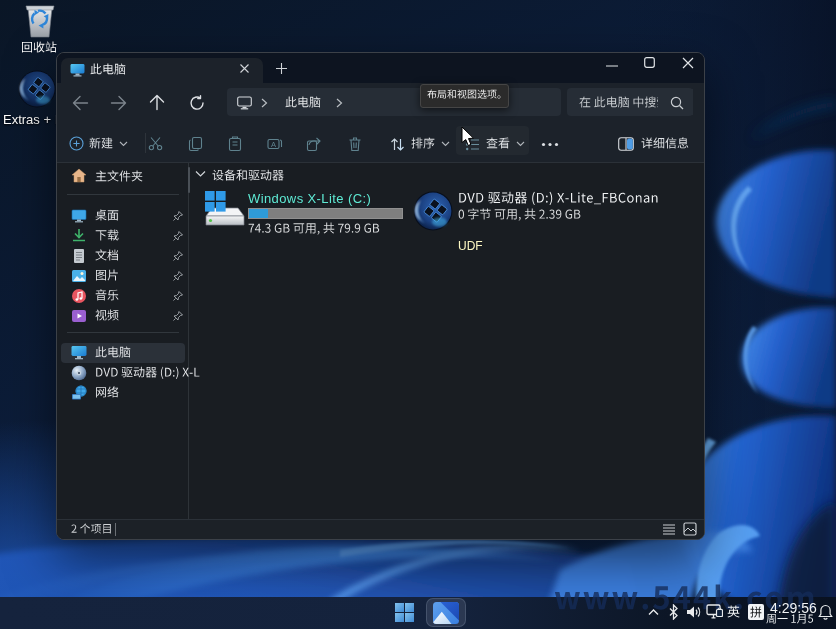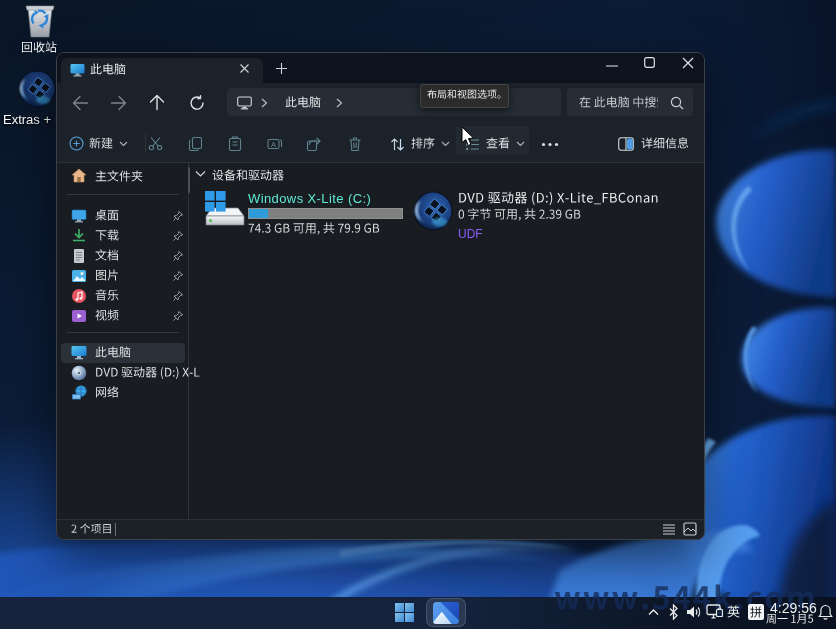--- a/index.html
+++ b/index.html
@@ -476,21 +476,21 @@
 <div style="position:absolute;left:401px;top:138px;width:201px;height:15px">
       <svg width="201" height="15" viewBox="0 -11.44 201 15" style="position:absolute;left:0;top:0;overflow:visible;">
         <path d="M1.3 0H3.7C6.6 0 8.2 -1.8 8.2 -4.8C8.2 -7.8 6.6 -9.5 3.7 -9.5H1.3ZM2.5 -1V-8.6H3.6C5.8 -8.6 6.9 -7.2 6.9 -4.8C6.9 -2.4 5.8 -1 3.6 -1Z M12.3 0H13.7L16.8 -9.5H15.5L14 -4.4C13.7 -3.2 13.5 -2.3 13.1 -1.2H13C12.7 -2.3 12.4 -3.2 12.1 -4.4L10.6 -9.5H9.3Z M18.4 0H20.9C23.7 0 25.3 -1.8 25.3 -4.8C25.3 -7.8 23.7 -9.5 20.8 -9.5H18.4ZM19.6 -1V-8.6H20.7C23 -8.6 24.1 -7.2 24.1 -4.8C24.1 -2.4 23 -1 20.7 -1Z M30.1 -1.9 30.3 -1.1C31.2 -1.4 32.4 -1.7 33.6 -2L33.5 -2.8C32.2 -2.5 31 -2.1 30.1 -1.9ZM41.9 -10.2H35.6V0.5H42.2V-0.4H36.5V-9.3H41.9ZM31 -8.5C30.9 -7.1 30.8 -5.2 30.6 -4H34.1C34 -1.4 33.7 -0.3 33.5 -0C33.4 0.1 33.2 0.1 33 0.1C32.8 0.1 32.2 0.1 31.5 0.1C31.7 0.3 31.8 0.6 31.8 0.9C32.4 0.9 33 0.9 33.4 0.9C33.7 0.9 34 0.8 34.2 0.5C34.6 0.1 34.8 -1.1 35 -4.4C35 -4.6 35 -4.8 35 -4.8L34.2 -4.8H34C34.2 -6.2 34.4 -8.6 34.5 -10.4L33.6 -10.3H30.6V-9.5H33.6C33.5 -7.9 33.3 -6.1 33.1 -4.8H31.5C31.7 -5.9 31.8 -7.3 31.9 -8.5ZM40.5 -8.5C40.2 -7.6 39.9 -6.7 39.5 -5.8C38.9 -6.6 38.3 -7.4 37.7 -8.2L37 -7.7C37.6 -6.9 38.4 -5.9 39 -4.9C38.4 -3.6 37.6 -2.5 36.8 -1.6C37.1 -1.5 37.4 -1.2 37.6 -1C38.3 -1.8 39 -2.9 39.6 -4C40.2 -3 40.7 -2.1 41.1 -1.3L41.8 -1.9C41.5 -2.7 40.8 -3.8 40 -4.9C40.6 -6 41 -7.1 41.4 -8.3Z M44.2 -9.9V-9H49.2V-9.9ZM51.5 -10.7C51.5 -9.8 51.5 -8.8 51.5 -7.9H49.6V-7H51.4C51.3 -4 50.8 -1.3 49 0.3C49.2 0.5 49.6 0.8 49.7 1C51.7 -0.8 52.2 -3.8 52.4 -7H54.3C54.2 -2.4 54 -0.6 53.7 -0.2C53.5 -0.1 53.4 -0.1 53.2 -0.1C52.9 -0.1 52.2 -0.1 51.5 -0.1C51.6 0.2 51.7 0.6 51.8 0.8C52.5 0.9 53.2 0.9 53.6 0.8C54 0.8 54.3 0.7 54.5 0.4C55 -0.2 55.1 -2.1 55.3 -7.4C55.3 -7.6 55.3 -7.9 55.3 -7.9H52.4C52.5 -8.8 52.5 -9.8 52.5 -10.7ZM44.2 -0.6 44.2 -0.6V-0.6C44.5 -0.7 45 -0.9 48.6 -1.7L48.8 -0.8L49.7 -1.1C49.4 -2 48.8 -3.6 48.4 -4.7L47.5 -4.5C47.8 -3.9 48.1 -3.2 48.3 -2.5L45.2 -1.9C45.7 -3 46.2 -4.5 46.5 -5.9H49.4V-6.8H43.7V-5.9H45.5C45.2 -4.3 44.6 -2.8 44.5 -2.4C44.2 -1.9 44.1 -1.5 43.9 -1.5C44 -1.2 44.1 -0.8 44.2 -0.6Z M58.9 -9.5H61.1V-7.7H58.9ZM64.5 -9.5H66.8V-7.7H64.5ZM64.4 -6.3C64.9 -6.1 65.6 -5.8 66 -5.5H62.3C62.5 -5.9 62.8 -6.3 63 -6.7L62.1 -6.9V-10.3H58V-6.8H62C61.8 -6.4 61.5 -5.9 61.1 -5.5H57.1V-4.6H60.2C59.4 -3.8 58.2 -3.1 56.8 -2.6C57 -2.4 57.2 -2.1 57.3 -1.8L58 -2.1V1H58.9V0.7H61.1V1H62.1V-3H59.6C60.3 -3.5 61 -4 61.5 -4.6H63.9C64.5 -4 65.2 -3.4 66 -3H63.6V1H64.5V0.7H66.8V1H67.8V-2.1L68.4 -1.9C68.5 -2.2 68.8 -2.5 69 -2.7C67.6 -3 66.1 -3.7 65.2 -4.6H68.7V-5.5H66.4L66.8 -5.8C66.4 -6.2 65.5 -6.6 64.9 -6.8ZM63.6 -10.3V-6.8H67.8V-10.3ZM58.9 -0.2V-2.1H61.1V-0.2ZM64.5 -0.2V-2.1H66.8V-0.2Z M76.1 2.5 76.8 2.2C75.7 0.4 75.2 -1.8 75.2 -4C75.2 -6.2 75.7 -8.4 76.8 -10.3L76.1 -10.6C74.9 -8.7 74.2 -6.6 74.2 -4C74.2 -1.5 74.9 0.6 76.1 2.5Z M79 0H81.5C84.3 0 85.9 -1.8 85.9 -4.8C85.9 -7.8 84.3 -9.5 81.4 -9.5H79ZM80.2 -1V-8.6H81.3C83.6 -8.6 84.7 -7.2 84.7 -4.8C84.7 -2.4 83.6 -1 81.3 -1Z M88.8 -5.1C89.3 -5.1 89.7 -5.4 89.7 -6C89.7 -6.5 89.3 -6.9 88.8 -6.9C88.4 -6.9 88 -6.5 88 -6C88 -5.4 88.4 -5.1 88.8 -5.1ZM88.8 0.2C89.3 0.2 89.7 -0.2 89.7 -0.7C89.7 -1.3 89.3 -1.6 88.8 -1.6C88.4 -1.6 88 -1.3 88 -0.7C88 -0.2 88.4 0.2 88.8 0.2Z M92.3 2.5C93.5 0.6 94.2 -1.5 94.2 -4C94.2 -6.6 93.5 -8.7 92.3 -10.6L91.5 -10.3C92.7 -8.4 93.2 -6.2 93.2 -4C93.2 -1.8 92.7 0.4 91.5 2.2Z M99.2 0H100.5L101.9 -2.6C102.1 -3.1 102.3 -3.5 102.6 -4.1H102.7C103 -3.5 103.2 -3.1 103.5 -2.6L104.9 0H106.2L103.4 -4.9L106 -9.5H104.8L103.5 -7.1C103.3 -6.7 103.1 -6.3 102.8 -5.7H102.8C102.5 -6.3 102.3 -6.7 102 -7.1L100.7 -9.5H99.4L102 -4.9Z M107.4 -3.2H110.7V-4.1H107.4Z M113 0H118.3V-1H114.2V-9.5H113Z M120.3 0H121.5V-7.1H120.3ZM120.9 -8.5C121.3 -8.5 121.7 -8.8 121.7 -9.3C121.7 -9.8 121.3 -10.1 120.9 -10.1C120.4 -10.1 120.1 -9.8 120.1 -9.3C120.1 -8.8 120.4 -8.5 120.9 -8.5Z M126.4 0.2C126.8 0.2 127.3 0 127.7 -0.1L127.5 -1C127.2 -0.9 126.9 -0.8 126.7 -0.8C125.8 -0.8 125.6 -1.3 125.6 -2.1V-6.1H127.5V-7.1H125.6V-9H124.6L124.5 -7.1L123.3 -7V-6.1H124.4V-2.2C124.4 -0.8 124.9 0.2 126.4 0.2Z M132.3 0.2C133.2 0.2 134 -0.1 134.6 -0.5L134.2 -1.3C133.7 -1 133.1 -0.8 132.4 -0.8C131.1 -0.8 130.2 -1.7 130.1 -3.2H134.8C134.9 -3.4 134.9 -3.7 134.9 -3.9C134.9 -5.9 133.9 -7.2 132.1 -7.2C130.5 -7.2 128.9 -5.8 128.9 -3.5C128.9 -1.2 130.4 0.2 132.3 0.2ZM130.1 -4.1C130.2 -5.5 131.1 -6.3 132.1 -6.3C133.2 -6.3 133.9 -5.5 133.9 -4.1Z M136 1.8H142.9V1H136Z M144.7 0H145.9V-4.3H149.6V-5.3H145.9V-8.5H150.2V-9.5H144.7Z M152.2 0H155.3C157.4 0 158.9 -0.9 158.9 -2.8C158.9 -4.1 158.1 -4.8 157 -5.1V-5.1C157.9 -5.4 158.3 -6.3 158.3 -7.2C158.3 -8.9 157 -9.5 155.1 -9.5H152.2ZM153.4 -5.5V-8.6H154.9C156.4 -8.6 157.2 -8.2 157.2 -7C157.2 -6.1 156.5 -5.5 154.9 -5.5ZM153.4 -1V-4.5H155.1C156.8 -4.5 157.7 -4 157.7 -2.8C157.7 -1.5 156.7 -1 155.1 -1Z M164.7 0.2C166 0.2 166.9 -0.3 167.7 -1.2L167 -2C166.4 -1.3 165.7 -0.9 164.8 -0.9C163 -0.9 161.8 -2.4 161.8 -4.8C161.8 -7.2 163 -8.6 164.8 -8.6C165.6 -8.6 166.3 -8.3 166.8 -7.7L167.4 -8.5C166.9 -9.1 166 -9.7 164.8 -9.7C162.4 -9.7 160.6 -7.8 160.6 -4.8C160.6 -1.7 162.3 0.2 164.7 0.2Z M172.4 0.2C174.1 0.2 175.7 -1.2 175.7 -3.5C175.7 -5.9 174.1 -7.2 172.4 -7.2C170.7 -7.2 169.1 -5.9 169.1 -3.5C169.1 -1.2 170.7 0.2 172.4 0.2ZM172.4 -0.8C171.2 -0.8 170.4 -1.9 170.4 -3.5C170.4 -5.1 171.2 -6.2 172.4 -6.2C173.6 -6.2 174.5 -5.1 174.5 -3.5C174.5 -1.9 173.6 -0.8 172.4 -0.8Z M177.9 0H179.1V-5.1C179.8 -5.8 180.3 -6.2 181 -6.2C181.9 -6.2 182.4 -5.6 182.4 -4.3V0H183.5V-4.5C183.5 -6.3 182.9 -7.2 181.4 -7.2C180.4 -7.2 179.7 -6.7 179 -6H179L178.9 -7.1H177.9Z M187.8 0.2C188.7 0.2 189.5 -0.3 190.1 -0.8H190.2L190.3 0H191.3V-4.3C191.3 -6.1 190.5 -7.2 188.8 -7.2C187.7 -7.2 186.7 -6.7 186 -6.3L186.5 -5.5C187.1 -5.9 187.8 -6.3 188.6 -6.3C189.8 -6.3 190.1 -5.4 190.1 -4.5C187.1 -4.1 185.7 -3.4 185.7 -1.8C185.7 -0.6 186.6 0.2 187.8 0.2ZM188.1 -0.8C187.4 -0.8 186.9 -1.1 186.9 -1.9C186.9 -2.8 187.7 -3.4 190.1 -3.7V-1.7C189.4 -1.1 188.8 -0.8 188.1 -0.8Z M193.8 0H195V-5.1C195.7 -5.8 196.2 -6.2 197 -6.2C197.9 -6.2 198.3 -5.6 198.3 -4.3V0H199.5V-4.5C199.5 -6.3 198.8 -7.2 197.3 -7.2C196.4 -7.2 195.6 -6.7 195 -6H194.9L194.8 -7.1H193.8Z" fill="#f0f2f4"></path>
       </svg>
     </div>
 <div style="position:absolute;left:401px;top:155px;width:123px;height:14px">
       <svg width="123" height="14" viewBox="0 -10.56 123 14" style="position:absolute;left:0;top:0;overflow:visible;">
         <path d="M3.3 0.2C5 0.2 6.1 -1.4 6.1 -4.4C6.1 -7.5 5 -9 3.3 -9C1.7 -9 0.6 -7.5 0.6 -4.4C0.6 -1.4 1.7 0.2 3.3 0.2ZM3.3 -0.7C2.3 -0.7 1.7 -1.8 1.7 -4.4C1.7 -7 2.3 -8.1 3.3 -8.1C4.3 -8.1 5 -7 5 -4.4C5 -1.8 4.3 -0.7 3.3 -0.7Z M14.9 -4.4V-3.6H10.2V-2.7H14.9V-0.2C14.9 0 14.8 0.1 14.6 0.1C14.4 0.1 13.6 0.1 12.8 0C12.9 0.3 13.1 0.7 13.2 0.9C14.2 0.9 14.8 0.9 15.3 0.8C15.7 0.6 15.8 0.4 15.8 -0.1V-2.7H20.5V-3.6H15.8V-4C16.9 -4.6 18 -5.4 18.7 -6.2L18.1 -6.7L17.9 -6.6H12.1V-5.8H17C16.4 -5.2 15.6 -4.7 14.9 -4.4ZM14.4 -9.9C14.7 -9.6 14.9 -9.2 15 -8.8H10.3V-6.3H11.2V-8H19.5V-6.3H20.4V-8.8H16.1C15.9 -9.2 15.6 -9.8 15.3 -10.2Z M22.5 -5.8V-5H25.7V0.9H26.6V-5H30.6V-1.8C30.6 -1.7 30.5 -1.6 30.3 -1.6C30.1 -1.6 29.3 -1.6 28.4 -1.6C28.5 -1.3 28.6 -1 28.7 -0.7C29.8 -0.7 30.5 -0.7 31 -0.8C31.4 -1 31.5 -1.3 31.5 -1.8V-5.8ZM29 -10.1V-8.7H25.7V-10.1H24.8V-8.7H22V-7.9H24.8V-6.5H25.7V-7.9H29V-6.5H29.9V-7.9H32.7V-8.7H29.9V-10.1Z M36.7 -9.2V-8.3H45V-0.3C45 -0.1 44.9 -0 44.7 0C44.4 0 43.4 0 42.4 -0C42.6 0.2 42.7 0.7 42.8 0.9C44 0.9 44.8 0.9 45.3 0.8C45.8 0.6 45.9 0.3 45.9 -0.3V-8.3H47.4V-9.2ZM38.8 -5.7H42V-2.9H38.8ZM37.9 -6.6V-1.1H38.8V-2.1H42.9V-6.6Z M49.9 -9.2V-4.9C49.9 -3.2 49.8 -1.1 48.4 0.4C48.6 0.5 49 0.8 49.1 1C50 0 50.4 -1.4 50.6 -2.7H53.6V0.9H54.6V-2.7H57.8V-0.3C57.8 -0 57.7 0 57.5 0C57.2 0 56.4 0.1 55.6 0C55.7 0.3 55.8 0.7 55.9 0.9C57 0.9 57.7 0.9 58.1 0.7C58.5 0.6 58.7 0.3 58.7 -0.3V-9.2ZM50.8 -8.4H53.6V-6.4H50.8ZM57.8 -8.4V-6.4H54.6V-8.4ZM50.8 -5.6H53.6V-3.6H50.7C50.7 -4 50.8 -4.5 50.8 -4.9ZM57.8 -5.6V-3.6H54.6V-5.6Z M60.9 2.3C62 1.8 62.7 0.9 62.7 -0.2C62.7 -1 62.3 -1.5 61.8 -1.5C61.3 -1.5 60.9 -1.2 60.9 -0.7C60.9 -0.3 61.3 0 61.7 0L61.9 0C61.9 0.7 61.4 1.3 60.7 1.6Z M73.1 -1.8C74.2 -1 75.7 0.2 76.4 1L77.3 0.4C76.5 -0.3 75 -1.5 73.9 -2.3ZM70 -2.2C69.3 -1.3 68 -0.3 66.8 0.3C67 0.5 67.3 0.8 67.5 1C68.7 0.3 70.1 -0.8 70.9 -1.9ZM67.1 -7.5V-6.7H69.4V-3.8H66.6V-2.9H77.5V-3.8H74.7V-6.7H77.1V-7.5H74.7V-10H73.8V-7.5H70.3V-10H69.4V-7.5ZM70.3 -3.8V-6.7H73.8V-3.8Z M81.3 0H86.8V-0.9H84.4C83.9 -0.9 83.4 -0.9 82.9 -0.9C85 -2.8 86.4 -4.6 86.4 -6.4C86.4 -7.9 85.4 -9 83.8 -9C82.7 -9 81.9 -8.4 81.2 -7.7L81.9 -7C82.4 -7.6 83 -8.1 83.7 -8.1C84.8 -8.1 85.3 -7.3 85.3 -6.3C85.3 -4.8 84 -3.1 81.3 -0.6Z M89.1 0.2C89.5 0.2 89.9 -0.2 89.9 -0.7C89.9 -1.2 89.5 -1.5 89.1 -1.5C88.6 -1.5 88.3 -1.2 88.3 -0.7C88.3 -0.2 88.6 0.2 89.1 0.2Z M93.9 0.2C95.5 0.2 96.7 -0.8 96.7 -2.4C96.7 -3.6 95.9 -4.3 94.9 -4.6V-4.6C95.8 -5 96.4 -5.7 96.4 -6.8C96.4 -8.1 95.4 -9 93.9 -9C92.9 -9 92.1 -8.5 91.4 -7.9L92 -7.2C92.5 -7.7 93.1 -8.1 93.8 -8.1C94.8 -8.1 95.3 -7.5 95.3 -6.7C95.3 -5.7 94.7 -5 92.9 -5V-4.2C94.9 -4.2 95.6 -3.5 95.6 -2.4C95.6 -1.4 94.9 -0.8 93.8 -0.8C92.8 -0.8 92.2 -1.2 91.7 -1.8L91.1 -1.1C91.7 -0.4 92.5 0.2 93.9 0.2Z M100.2 0.2C101.9 0.2 103.4 -1.2 103.4 -4.8C103.4 -7.6 102.1 -9 100.5 -9C99.1 -9 97.9 -7.8 97.9 -6.1C97.9 -4.3 98.9 -3.3 100.4 -3.3C101.1 -3.3 101.8 -3.8 102.4 -4.4C102.3 -1.7 101.3 -0.8 100.2 -0.8C99.6 -0.8 99.1 -1 98.7 -1.4L98.1 -0.7C98.6 -0.2 99.3 0.2 100.2 0.2ZM102.4 -5.3C101.8 -4.5 101.1 -4.2 100.5 -4.2C99.5 -4.2 99 -4.9 99 -6.1C99 -7.3 99.6 -8.1 100.5 -8.1C101.6 -8.1 102.3 -7.1 102.4 -5.3Z M111.4 0.2C112.6 0.2 113.6 -0.3 114.1 -0.9V-4.6H111.2V-3.6H113.1V-1.3C112.8 -1 112.2 -0.8 111.5 -0.8C109.6 -0.8 108.6 -2.2 108.6 -4.4C108.6 -6.6 109.7 -8 111.5 -8C112.4 -8 113 -7.6 113.4 -7.2L114 -7.9C113.5 -8.4 112.7 -9 111.5 -9C109.2 -9 107.4 -7.2 107.4 -4.4C107.4 -1.5 109.1 0.2 111.4 0.2Z M116.2 0H119C121 0 122.4 -0.9 122.4 -2.6C122.4 -3.8 121.6 -4.5 120.6 -4.7V-4.7C121.4 -5 121.9 -5.8 121.9 -6.6C121.9 -8.2 120.6 -8.8 118.8 -8.8H116.2ZM117.3 -5.1V-7.9H118.7C120.1 -7.9 120.8 -7.5 120.8 -6.5C120.8 -5.6 120.2 -5.1 118.6 -5.1ZM117.3 -0.9V-4.2H118.9C120.4 -4.2 121.3 -3.7 121.3 -2.6C121.3 -1.4 120.4 -0.9 118.9 -0.9Z" fill="#d8dadc"></path>
       </svg>
     </div>
-<div class="abs" style="left:401px;top:174px;color:#8b5cf6;font-size:12px">UDF</div>
+<div class="abs" style="left:401px;top:186px;color:#fef9c3;font-size:12px">UDF</div>
 <div class="abs" style="left:0;top:466px;width:649px;height:22px;background:#1c2127;border-top:1px solid #2b3138"></div>
 <div style="position:absolute;left:14px;top:470px;width:42px;height:13px">
       <svg width="42" height="13" viewBox="0 -9.68 42 13" style="position:absolute;left:0;top:0;overflow:visible;">
         <path d="M0.5 0H5.6V-0.9H3.3C2.9 -0.9 2.4 -0.8 2 -0.8C3.9 -2.6 5.2 -4.2 5.2 -5.8C5.2 -7.3 4.3 -8.2 2.8 -8.2C1.8 -8.2 1.1 -7.7 0.4 -7L1 -6.5C1.5 -7 2 -7.4 2.7 -7.4C3.7 -7.4 4.2 -6.7 4.2 -5.8C4.2 -4.4 3 -2.8 0.5 -0.6Z M13.6 -6V0.9H14.5V-6ZM14.1 -9.3C13 -7.4 11 -5.8 9 -4.9C9.2 -4.7 9.4 -4.4 9.6 -4.1C11.3 -5 12.9 -6.2 14.1 -7.8C15.5 -6 17 -5 18.6 -4.1C18.8 -4.4 19 -4.7 19.2 -4.9C17.5 -5.7 16 -6.7 14.6 -8.4L14.9 -8.9Z M26.4 -5.5V-3.2C26.4 -2 26.1 -0.6 23.1 0.2C23.3 0.4 23.5 0.7 23.6 0.8C26.7 -0.1 27.2 -1.7 27.2 -3.2V-5.5ZM27.1 -1C28 -0.5 29.1 0.3 29.6 0.9L30.1 0.3C29.6 -0.2 28.5 -1 27.7 -1.5ZM19.9 -2 20.1 -1.2C21.1 -1.5 22.5 -2 23.7 -2.4L23.6 -3.1L22.3 -2.7V-7.1H23.6V-7.9H20.1V-7.1H21.5V-2.5ZM24.2 -6.9V-1.7H25V-6.1H28.5V-1.7H29.4V-6.9H26.8C26.9 -7.2 27.1 -7.6 27.3 -8H30.1V-8.8H23.8V-8H26.3C26.2 -7.6 26.1 -7.2 25.9 -6.9Z M33.1 -5.2H38.9V-3.4H33.1ZM33.1 -6V-7.7H38.9V-6ZM33.1 -2.6H38.9V-0.7H33.1ZM32.3 -8.6V0.8H33.1V0.1H38.9V0.8H39.8V-8.6Z" fill="#d0d3d6"></path>
       </svg>
     </div>
 <div class="abs" style="left:58px;top:470px;width:1px;height:13px;background:#6a6f74"></div>
 <svg class="abs" style="left:605px;top:470px" width="14" height="13" viewBox="0 0 14 13">
       <path d="M1 2 H13 M1 5 H13 M1 8 H13 M1 11 H13" stroke="#c9cdd1" stroke-width="1.2"></path>
     </svg>

